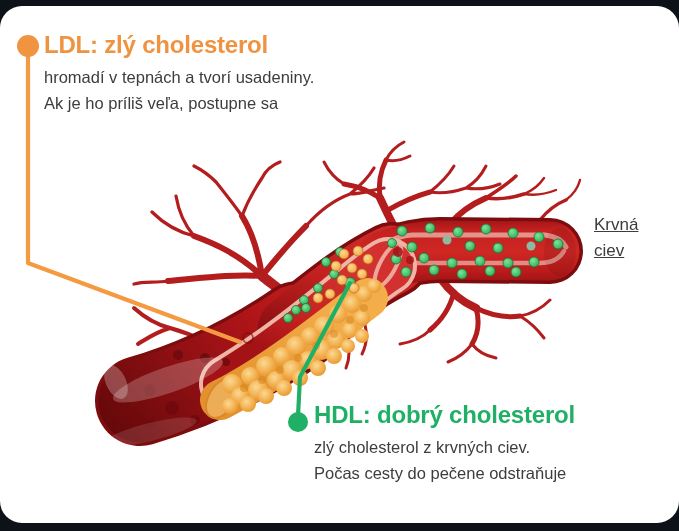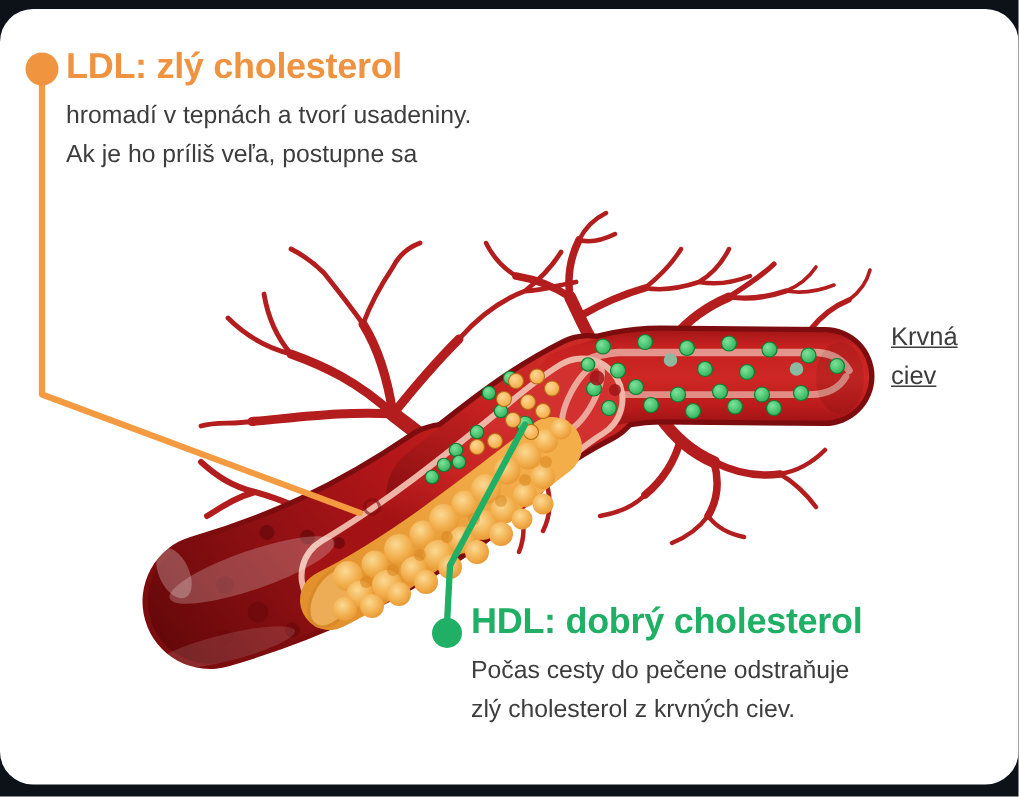--- a/index.html
+++ b/index.html
@@ -262,18 +262,18 @@
   </div>
 
   <div class="vessel-label">
     <div>Krvná</div>
     <div>ciev</div>
   </div>
 
   <div class="callout hdl" style="left:314px;top:397px;">
     <div class="callout-title">HDL: dobrý cholesterol</div>
     <div class="callout-desc">
+      <div>zlý cholesterol z krvných ciev.</div>
       <div>Počas cesty do pečene odstraňuje</div>
-      <div>zlý cholesterol z krvných ciev.</div>
     </div>
   </div>
 
 </div>
 
 </body></html>

